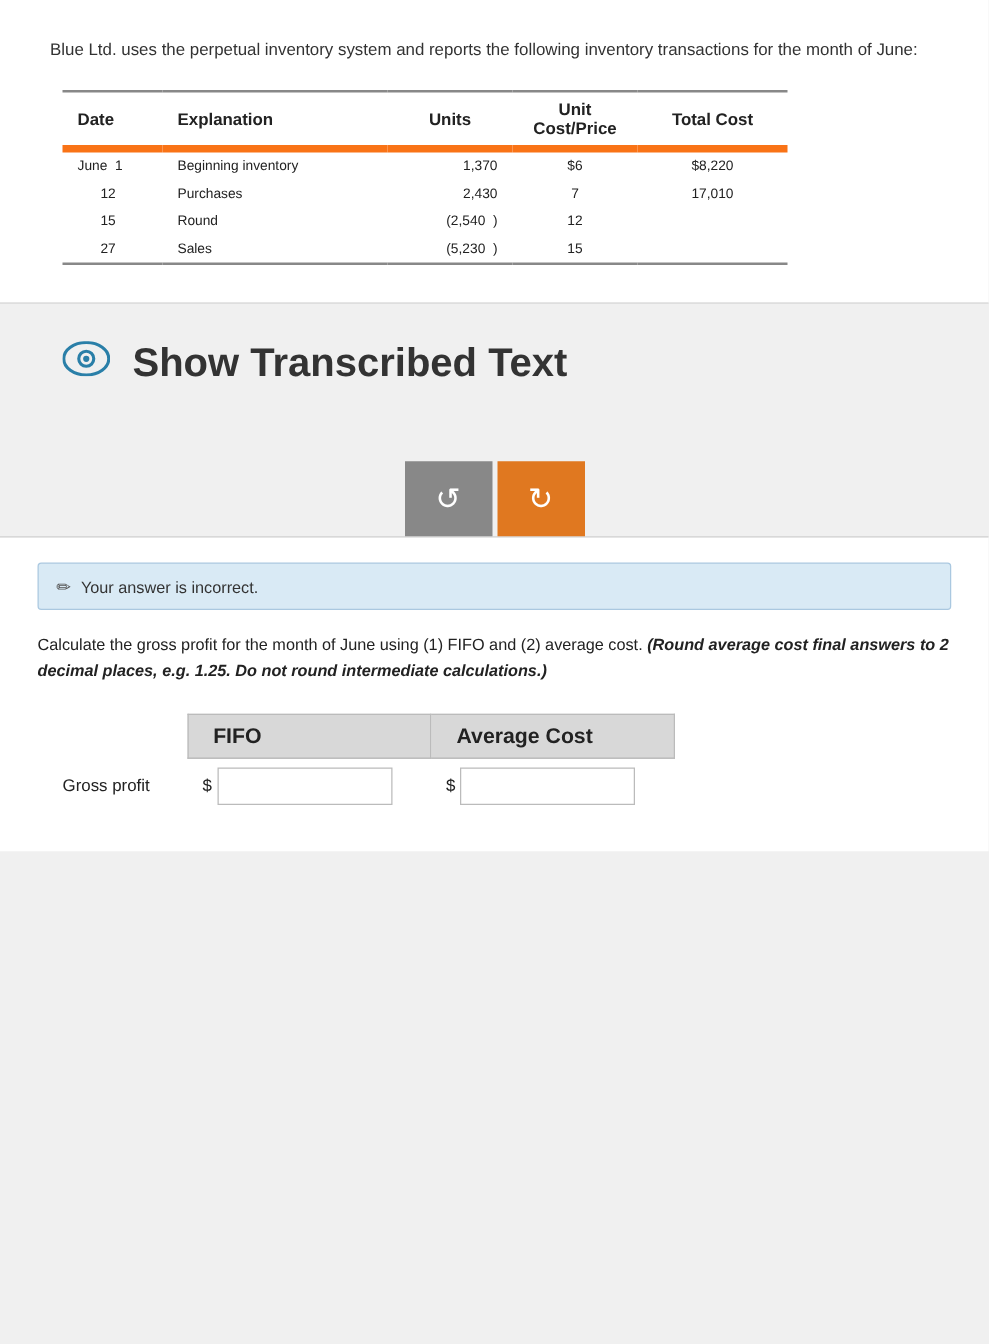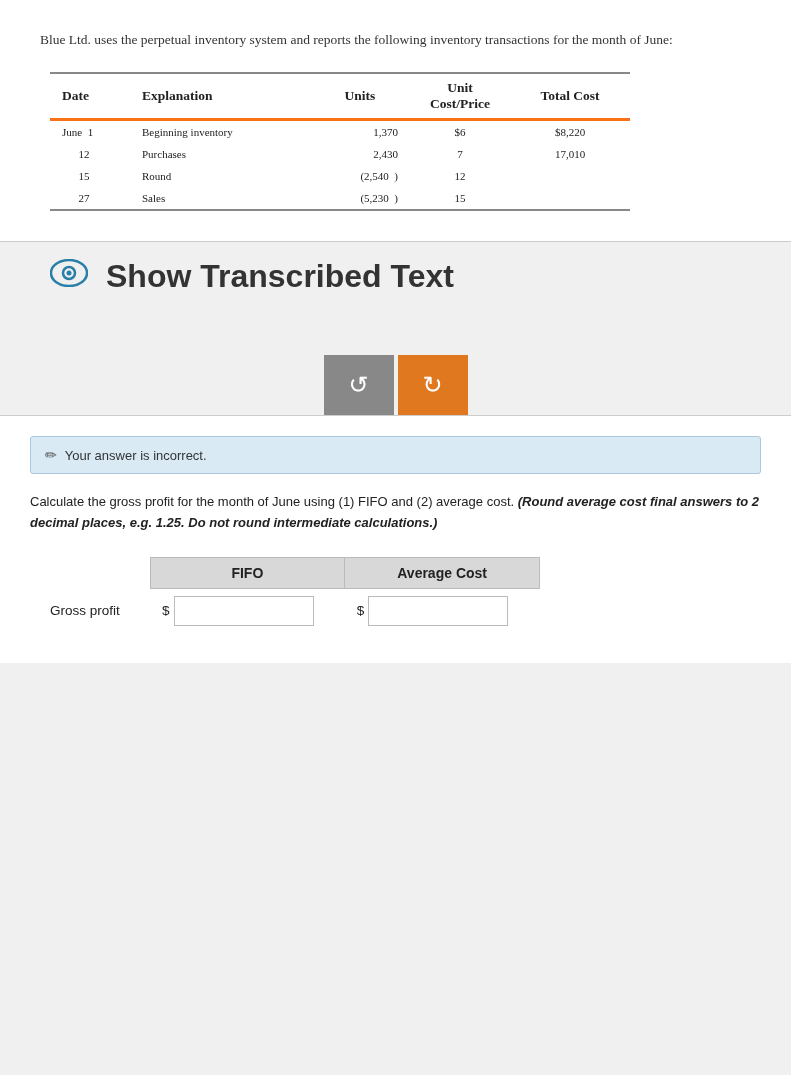--- a/index.html
+++ b/index.html
@@ -10,39 +10,38 @@
       min-height: 1075px;
       font-size: 14px;
       color: #222;
     }
 
     .top-section {
       background: #fff;
       margin: 0;
       padding: 30px 40px 30px 40px;
       border-bottom: 1px solid #ccc;
-      font-family: Liberation Serif, serif;
     }
 
     .intro-text {
       font-size: 13.5px;
       color: #333;
       margin-bottom: 22px;
       line-height: 1.5;
     }
 
     .inventory-table {
       border-collapse: collapse;
       width: 580px;
       margin-left: 10px;
     }
 
     .inventory-table th {
       border-top: 2px solid #888;
-      border-bottom: 3px solid #f97316;
+      border-bottom: 6px solid #f97316;
       padding: 6px 12px;
       text-align: center;
       font-weight: bold;
       font-size: 13.5px;
       background: #fff;
     }
 
     .inventory-table th.left-align {
       text-align: left;
     }
@@ -58,21 +57,21 @@
     }
 
     .col-date { width: 80px; }
     .col-explain { width: 180px; }
     .col-units { text-align: right; width: 100px; }
     .col-price { text-align: center; width: 100px; }
     .col-total { text-align: center; width: 120px; padding-left: 30px; }
 
     .show-transcribed {
       background: #f0f0f0;
-      padding: 16px 40px 30px 50px;
+      padding: 29px 40px 30px 50px;
       display: flex;
       align-items: center;
       gap: 18px;
     }
 
     .eye-icon {
       color: #2a7fa8;
       font-size: 32px;
     }
 
@@ -157,22 +156,22 @@
 
     .answer-table {
       border-collapse: collapse;
       width: 500px;
       margin-left: 10px;
     }
 
     .answer-table th {
       background: #d8d8d8;
       padding: 7px 20px;
-      text-align: center;
-      font-size: 14px;
+      text-align: left;
+      font-size: 17px;
       font-weight: bold;
       border: 1px solid #bbb;
     }
 
     .answer-table td {
       padding: 7px 10px;
       font-size: 13.5px;
       border: none;
     }
 

